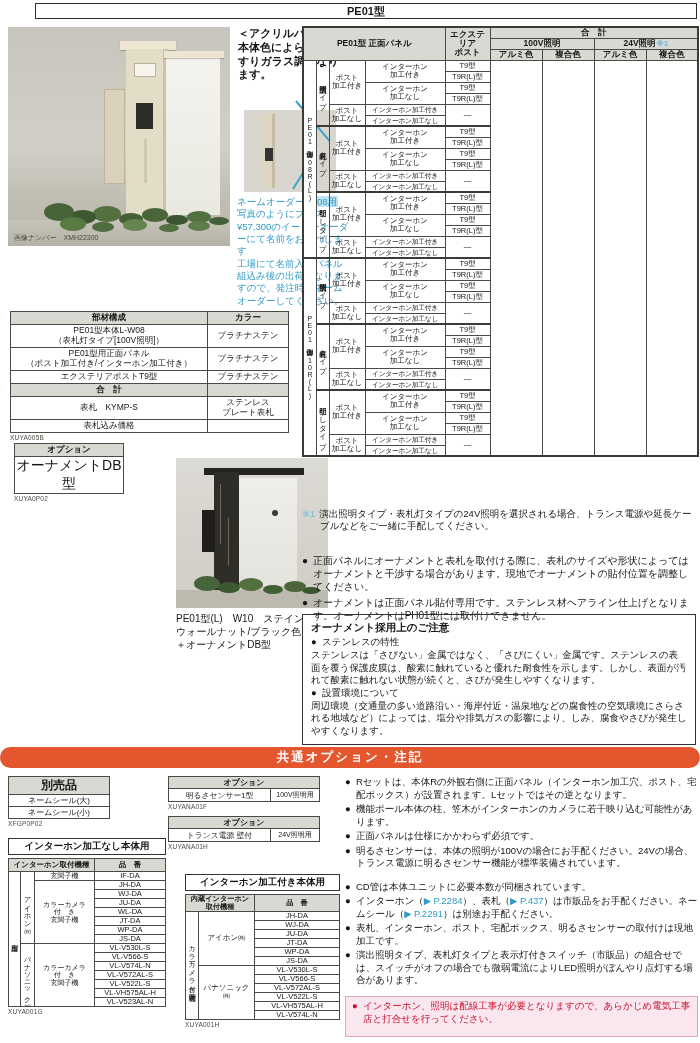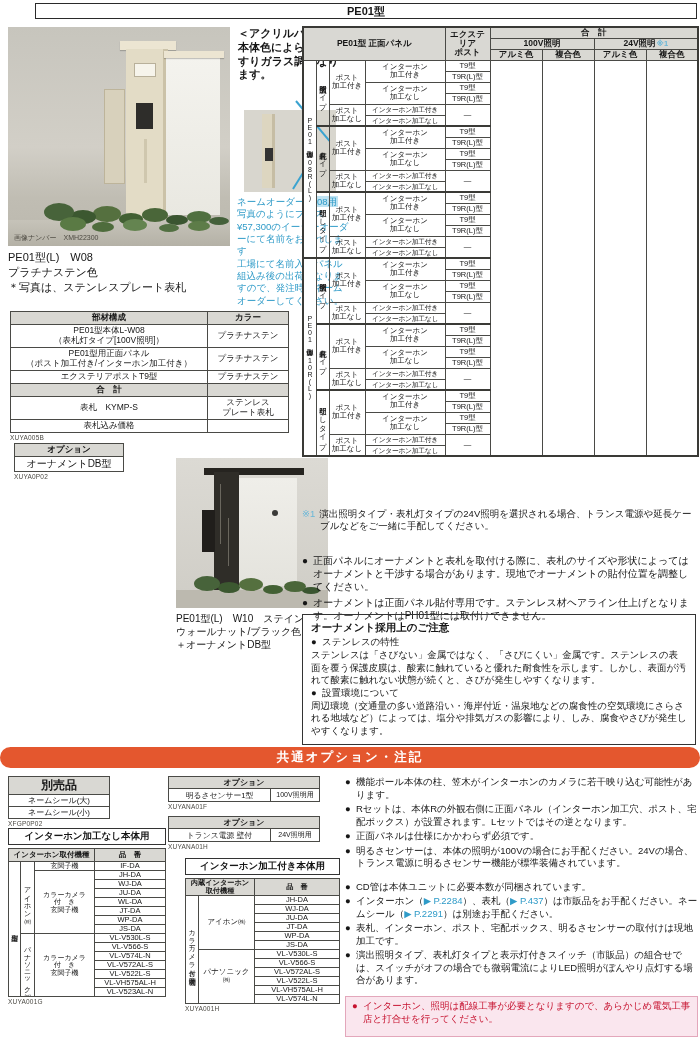--- a/index.html
+++ b/index.html
@@ -47,21 +47,21 @@
 
 #parts-wrap{left:10px;top:311px;width:279px}
 #parts-table{width:279px;border:1.5px solid #3a3a36}
 #parts-table th{font-size:8.5px;height:13px}
 #parts-table td{font-size:8.5px;height:13px;line-height:1.15}
 #parts-table tr.h2 td{height:23px}
 
 #orn-opt{left:14px;top:443px;width:110px}
 #orn-opt table{width:110px;border:1.5px solid #3a3a36}
 #orn-opt th{font-size:8.5px;height:13px}
-#orn-opt td{font-size:10px;height:14px}
+#orn-opt td{font-size:14px;height:14px}
 
 #photo3-wrap{left:176px;top:458px;width:154px}
 #photo3{position:relative;width:152px;height:150px;background:linear-gradient(180deg,#dcdad4,#cfcdc6)}
 #photo3 .beam{position:absolute;left:28px;top:10px;width:100px;height:7px;background:#262420}
 #photo3 .post{position:absolute;left:38px;top:14px;width:25px;height:118px;background:#2f2d28}
 #photo3 .sbox{position:absolute;left:26px;top:52px;width:13px;height:42px;background:#201e1b}
 #photo3 .panel{position:absolute;left:63px;top:20px;width:58px;height:108px;background:linear-gradient(180deg,#efeee9,#e4e3dd)}
 #photo3 .orn{position:absolute;left:96px;top:52px;width:6px;height:6px;border-radius:50%;background:#3a3a38}
 #photo3 .slit{position:absolute;background:#6a675e}
 #photo3 .ground{position:absolute;left:0;bottom:0;width:100%;height:18px;background:#bcb9af}
@@ -90,34 +90,34 @@
 #ornament-box .sec-head{position:relative;padding-left:11px}
 #ornament-box .sec-head::before{content:"●";position:absolute;left:0}
 
 #banner{left:0;top:747px;width:700px;height:21px;background:#e4572e;border-radius:11px;display:flex;align-items:center;justify-content:center;color:#fff;font-weight:bold;font-size:12.5px;letter-spacing:2px}
 
 .box-title{border:1.5px solid #333;font-weight:bold;font-size:9.5px;text-align:center;padding:1px 0;background:#fff}
 #col-left{left:8px;top:776px;width:160px}
 #betsubai-table{width:102px;border:1.2px solid #3a3a36}
 #betsubai-table th{font-size:12px;height:12px}
 #betsubai-table td{font-size:8px;height:12px}
-#none-title{margin-top:1px;width:158px}
+#none-title{margin-top:11px;width:158px}
 #intercom-none-table{width:158px;border:1.5px solid #3a3a36;margin-top:3px}
 #intercom-none-table th{font-size:7.5px;height:13px}
 #intercom-none-table td{font-size:7.5px;height:9px;line-height:1.05}
 #intercom-none-table .vtext{font-size:7px}
 #intercom-none-table .glab{font-size:7px}
 #col-mid{left:168px;top:776px;width:172px}
 .opt-table{width:152px;border:1.2px solid #3a3a36}
 .opt-table th{font-size:8px;height:12px}
 .opt-table td{font-size:7.8px;height:13px}
 .opt-table .use{font-size:7px}
 .opt-block{margin-bottom:6px}
 .indent{margin-left:17px}
-#with-title{margin-top:8px;width:155px}
+#with-title{margin-top:24px;width:155px}
 #intercom-with-table{width:155px;border:1.5px solid #3a3a36;margin-top:3px}
 #intercom-with-table th{font-size:7.2px;height:16px;line-height:1.1}
 #intercom-with-table td{font-size:7.5px;height:9px;line-height:1.05}
 #intercom-with-table .vtext{font-size:7px}
 #col-right{left:345px;top:776px;width:353px}
 #notes-b{margin-top:11px}
 #warning-box{margin-top:9px;border:1px solid #e3a7bb;background:#fae6ee;padding:3px 6px}
 #warning-box .note{color:#c6122f;margin-bottom:8px}
 </style>
 </head>
@@ -160,25 +160,20 @@
 
   <div class="abs" id="name-order">
     <div>
       <span>ネームオーダー</span>
       <span class="hl">W08用</span>
     </div>
     <div>写真のようにプラス¥57,300のイージーオーダーにて名前をお入れします</div>
     <div>工場にて名前入りパネル組込み後の出荷となりますので、発注時にネームオーダーしてください。</div>
   </div>
 
-  <div class="abs" id="caption1">
-    <div>PE01型(L)　W08</div>
-    <div>プラチナステン色</div>
-    <div>＊写真は、ステンレスプレート表札</div>
-  </div>
 
   <div class="abs" id="parts-wrap">
     <table id="parts-table">
       <colgroup>
           <col style="width:197px">
           <col>
         </colgroup>
       <tbody>
           <tr>
         <th class="hdr">部材構成</th>
@@ -660,22 +655,22 @@
           <tr>
             <td class="model">VL-V574L-N</td>
           </tr>
         </tbody>
     </table>
     <div class="code indent">XUYA001H</div>
   </div>
 
   <div class="abs" id="col-right">
     <div id="notes-a">
+        <div class="note"><span>Rセットは、本体Rの外観右側に正面パネル（インターホン加工穴、ポスト、宅配ボックス）が設置されます。Lセットではその逆となります。</span></div>
         <div class="note"><span>機能ポール本体の柱、笠木がインターホンのカメラに若干映り込む可能性があります。</span></div>
-        <div class="note"><span>Rセットは、本体Rの外観右側に正面パネル（インターホン加工穴、ポスト、宅配ボックス）が設置されます。Lセットではその逆となります。</span></div>
         <div class="note"><span>正面パネルは仕様にかかわらず必須です。</span></div>
         <div class="note"><span>明るさセンサーは、本体の照明が100Vの場合にお手配ください。24Vの場合、トランス電源に明るさセンサー機能が標準装備されています。</span></div>
       </div>
     <div id="notes-b">
         <div class="note"><span>CD管は本体ユニットに必要本数が同梱されています。</span></div>
         <div class="note"><span>インターホン（</span><span class="accent">▶ P.2284</span><span>）、表札（</span><span class="accent">▶ P.437</span><span>）は市販品をお手配ください。ネームシール（</span><span class="accent">▶ P.2291</span><span>）は別途お手配ください。</span></div>
         <div class="note"><span>表札、インターホン、ポスト、宅配ボックス、明るさセンサーの取付けは現地加工です。</span></div>
         <div class="note"><span>演出照明タイプ、表札灯タイプと表示灯付きスイッチ（市販品）の組合せでは、スイッチがオフの場合でも微弱電流によりLED照明がぼんやり点灯する場合があります。</span></div>
       </div>
     <div id="warning-box">

